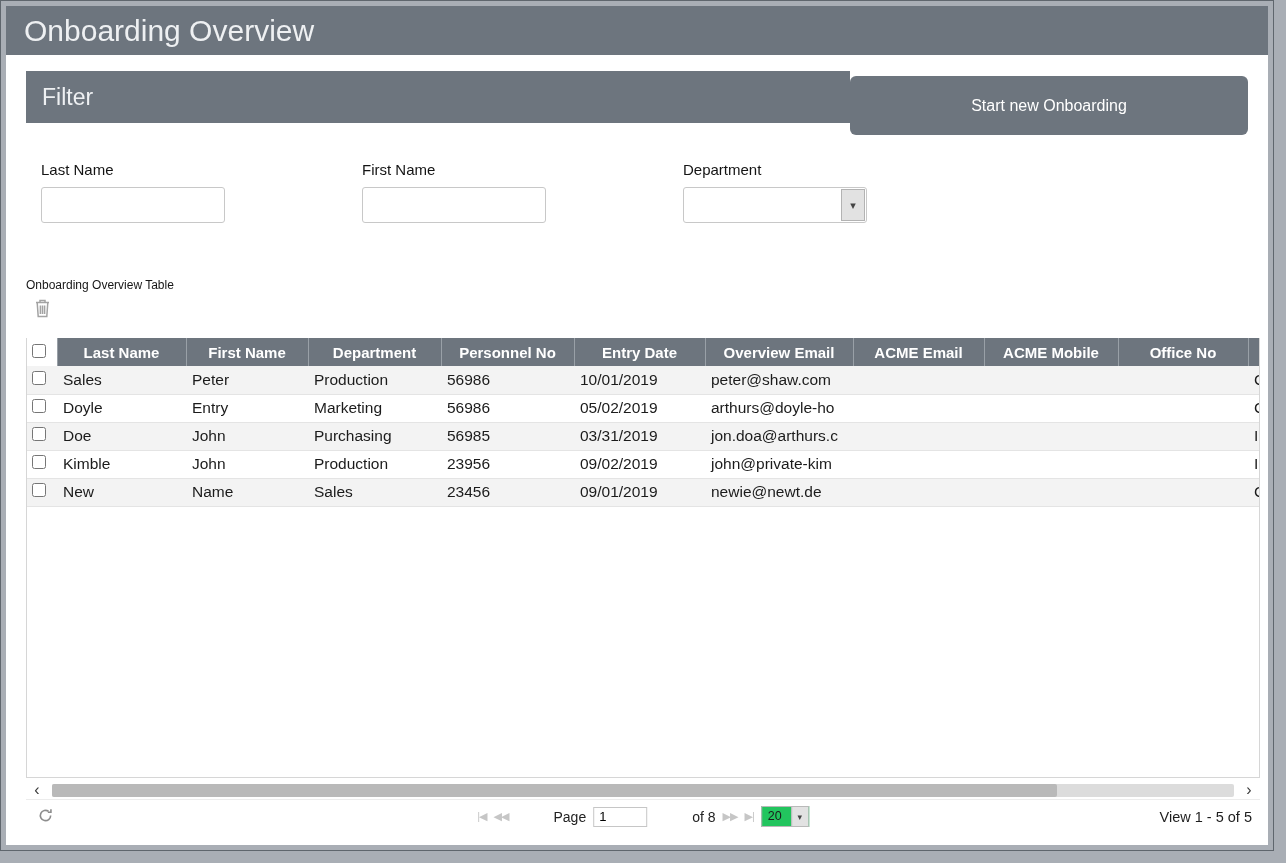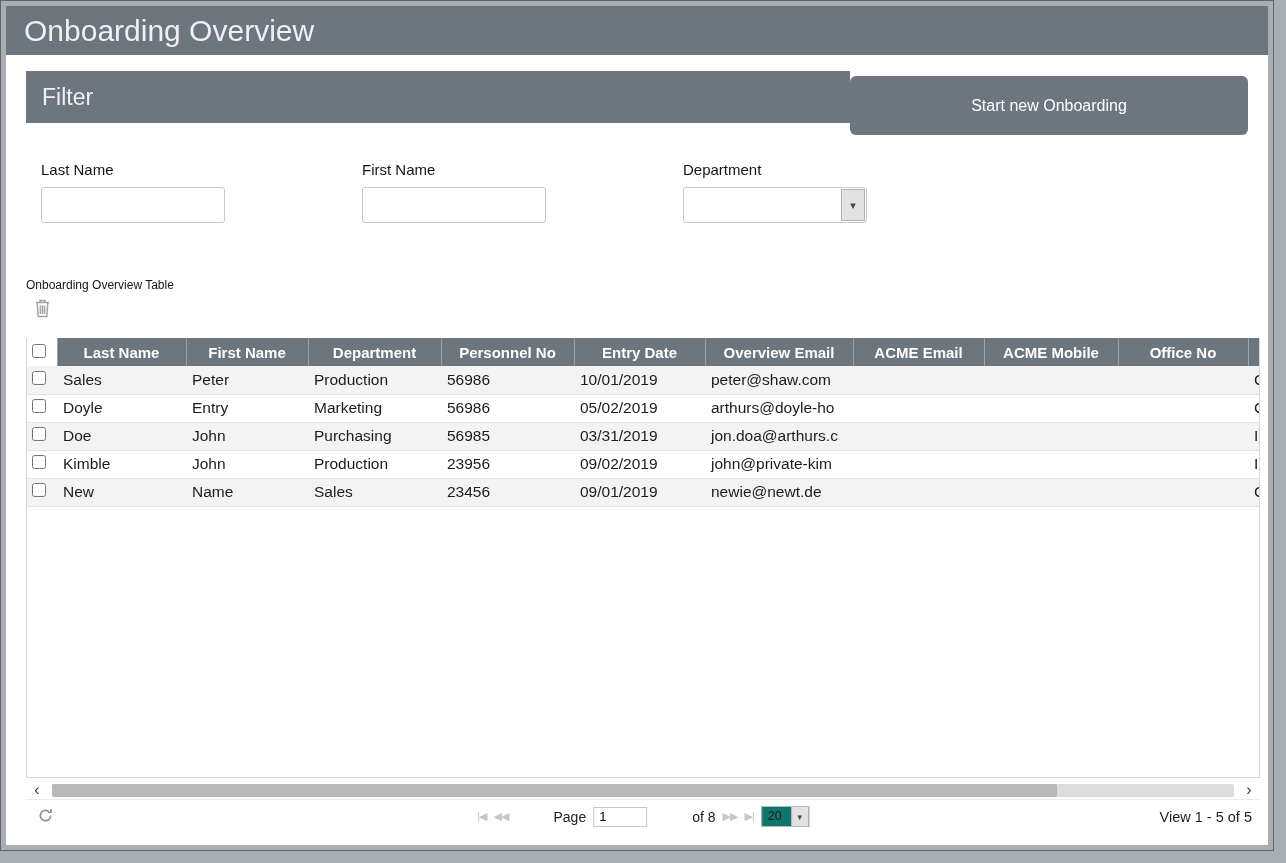--- a/index.html
+++ b/index.html
@@ -80,21 +80,21 @@
 
   .pager { height:34px; display:flex; align-items:center; position:relative; font-size:14px; border-top:1px solid #ececec; }
   .reload-btn { margin-left:12px; cursor:pointer; display:flex; align-items:center; }
   .pager-center { position:absolute; left:50%; transform:translateX(-50%); display:flex; align-items:center; gap:7px; }
   .nav-icon { color:#c6c6c6; font-size:11px; letter-spacing:-1px; cursor:default; user-select:none; }
   .page-label, .of-label { color:#222; font-size:14px;padding-left:38px; }
   .page-input {
     width:54px; height:20px; border:1px solid #c6c6c6; font-size:13px; padding:0 5px;
     font-family:"Liberation Sans", sans-serif;
   }
-  .size-select { width:48px; height:21px; border:1px solid #b9b9b9; display:flex; background:#0f766e; cursor:pointer; }
+  .size-select { width:48px; height:21px; border:1px solid #b9b9b9; display:flex; background:#22c55e; cursor:pointer; }
   .size-value { flex:1; font-size:12.5px; padding:2px 0 0 6px; }
   .size-arrow { width:17px; background:#e2e2e2; border-left:1px solid #b9b9b9; display:flex; align-items:center; justify-content:center; font-size:9px; color:#444; }
   .view-info { margin-left:auto; margin-right:8px; font-size:14.5px; color:#1d1d1d; }
 </style>
 </head>
 <body>
 
 <div class="window">
 
   <div class="titlebar">

